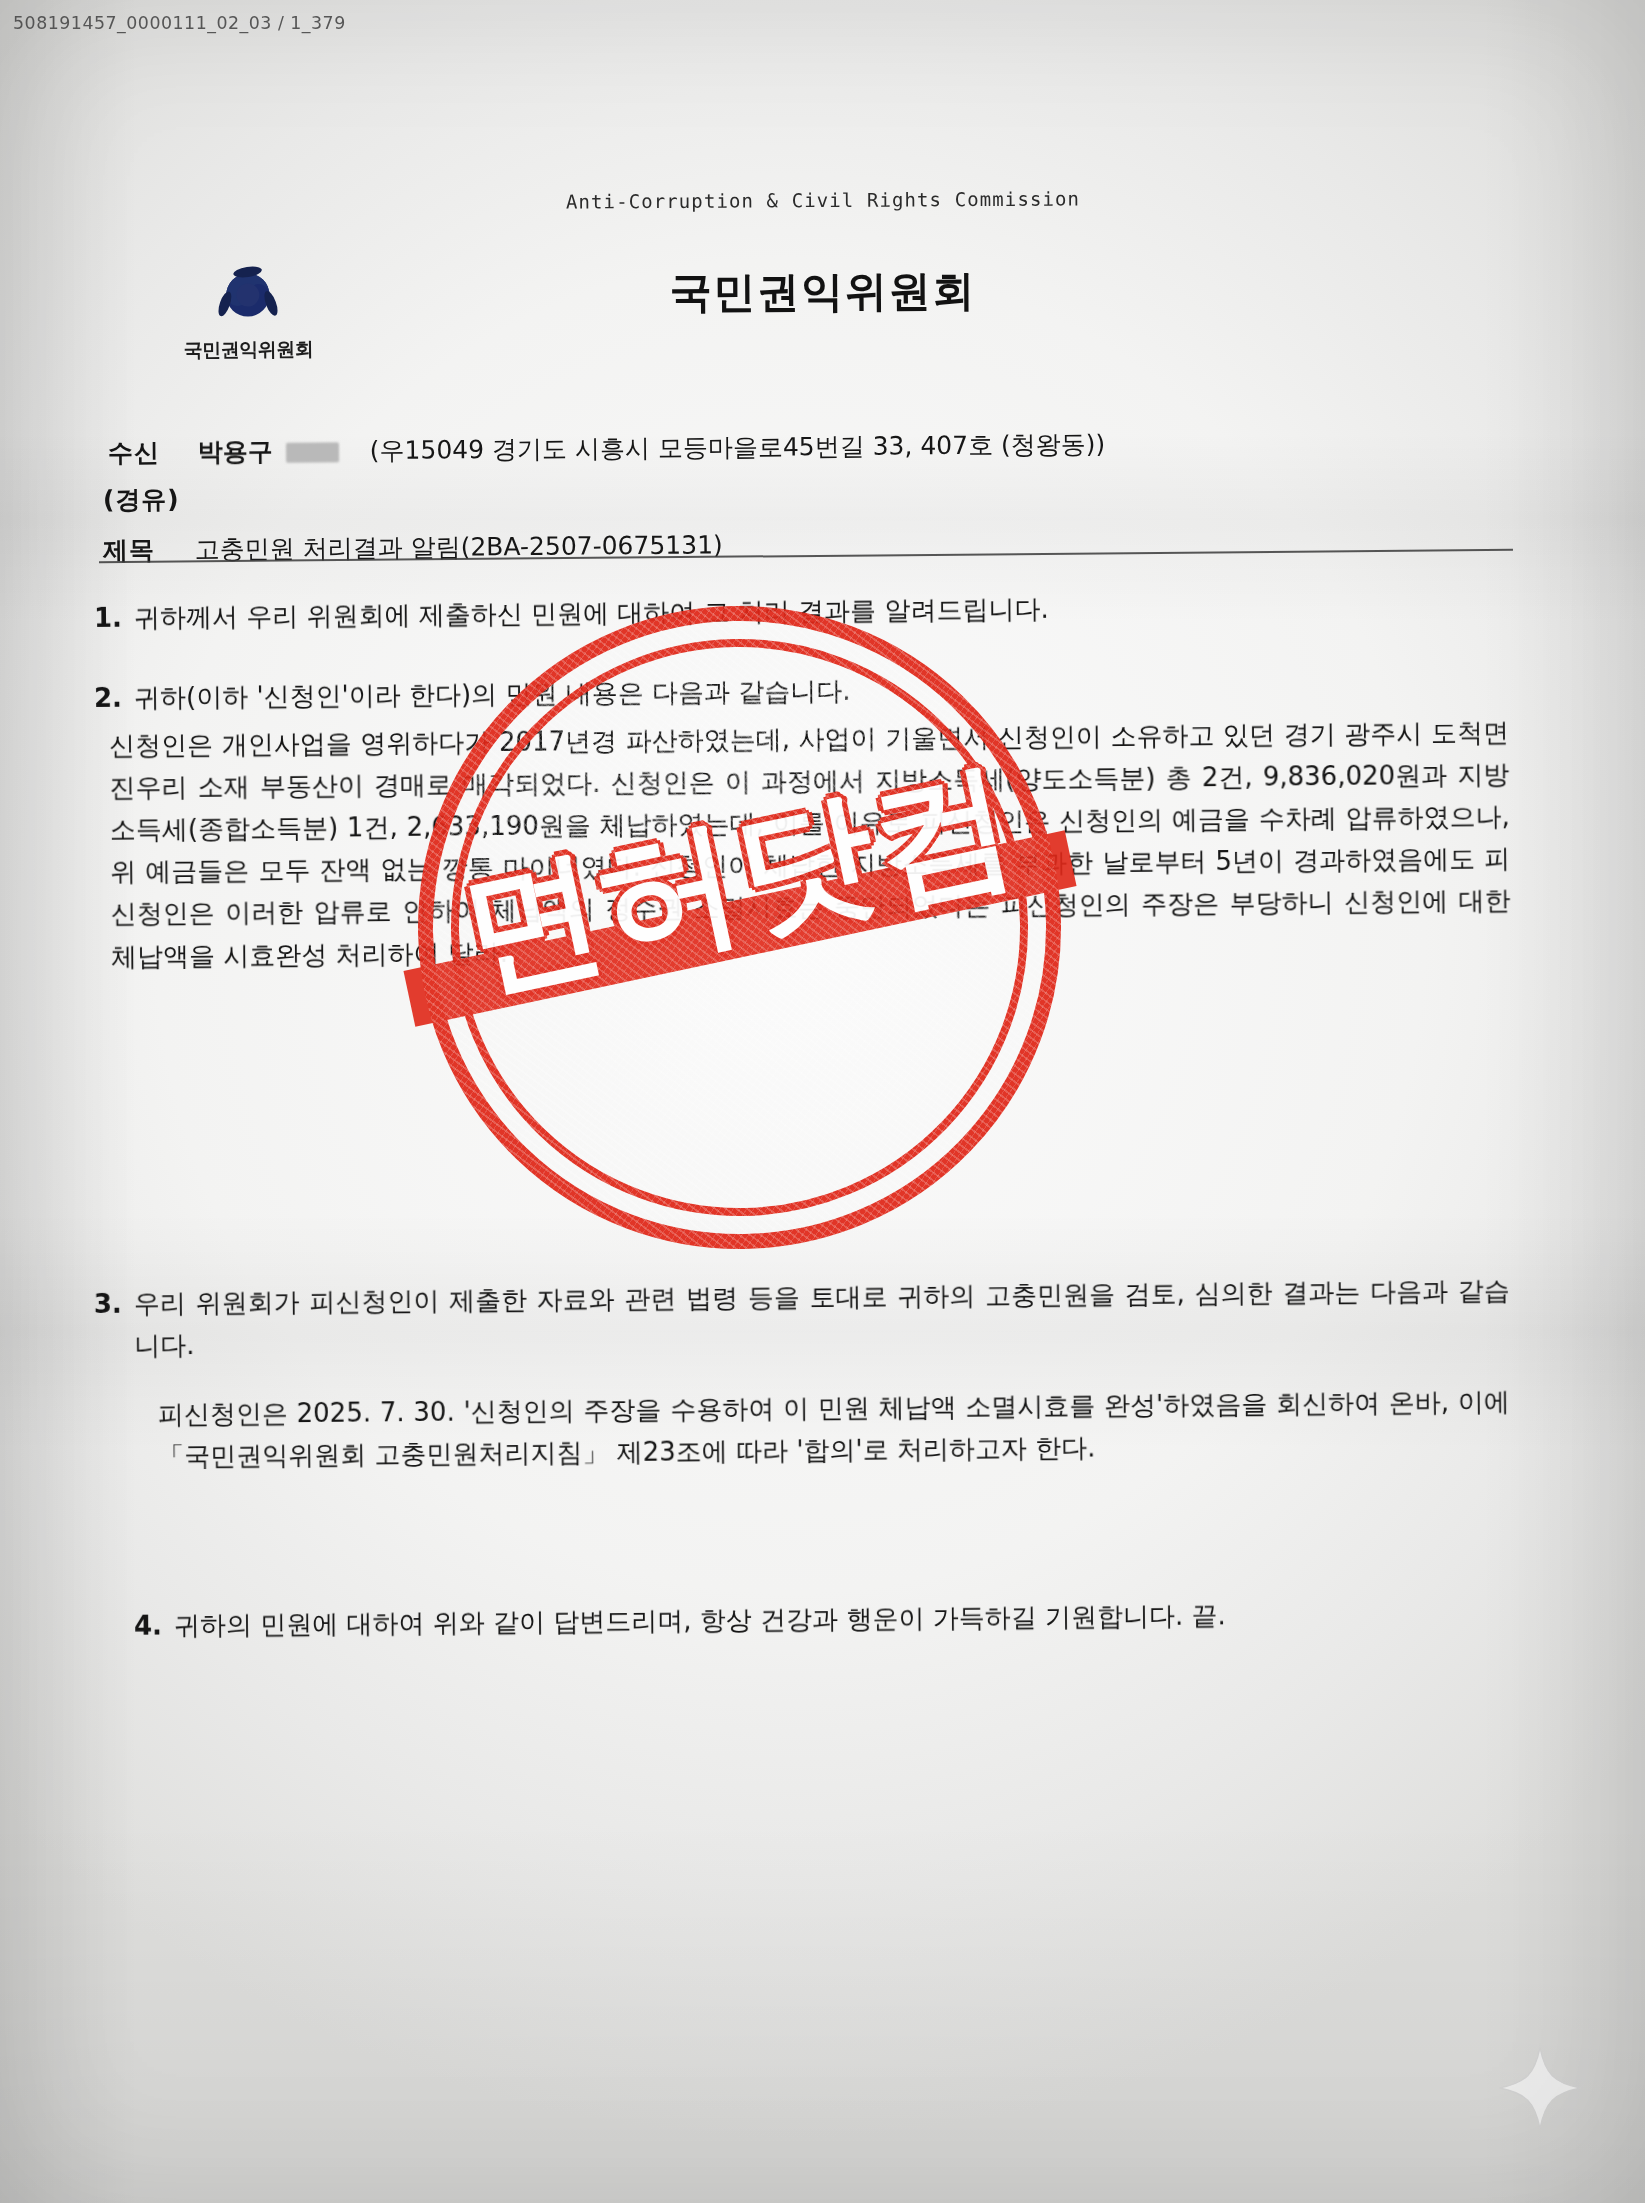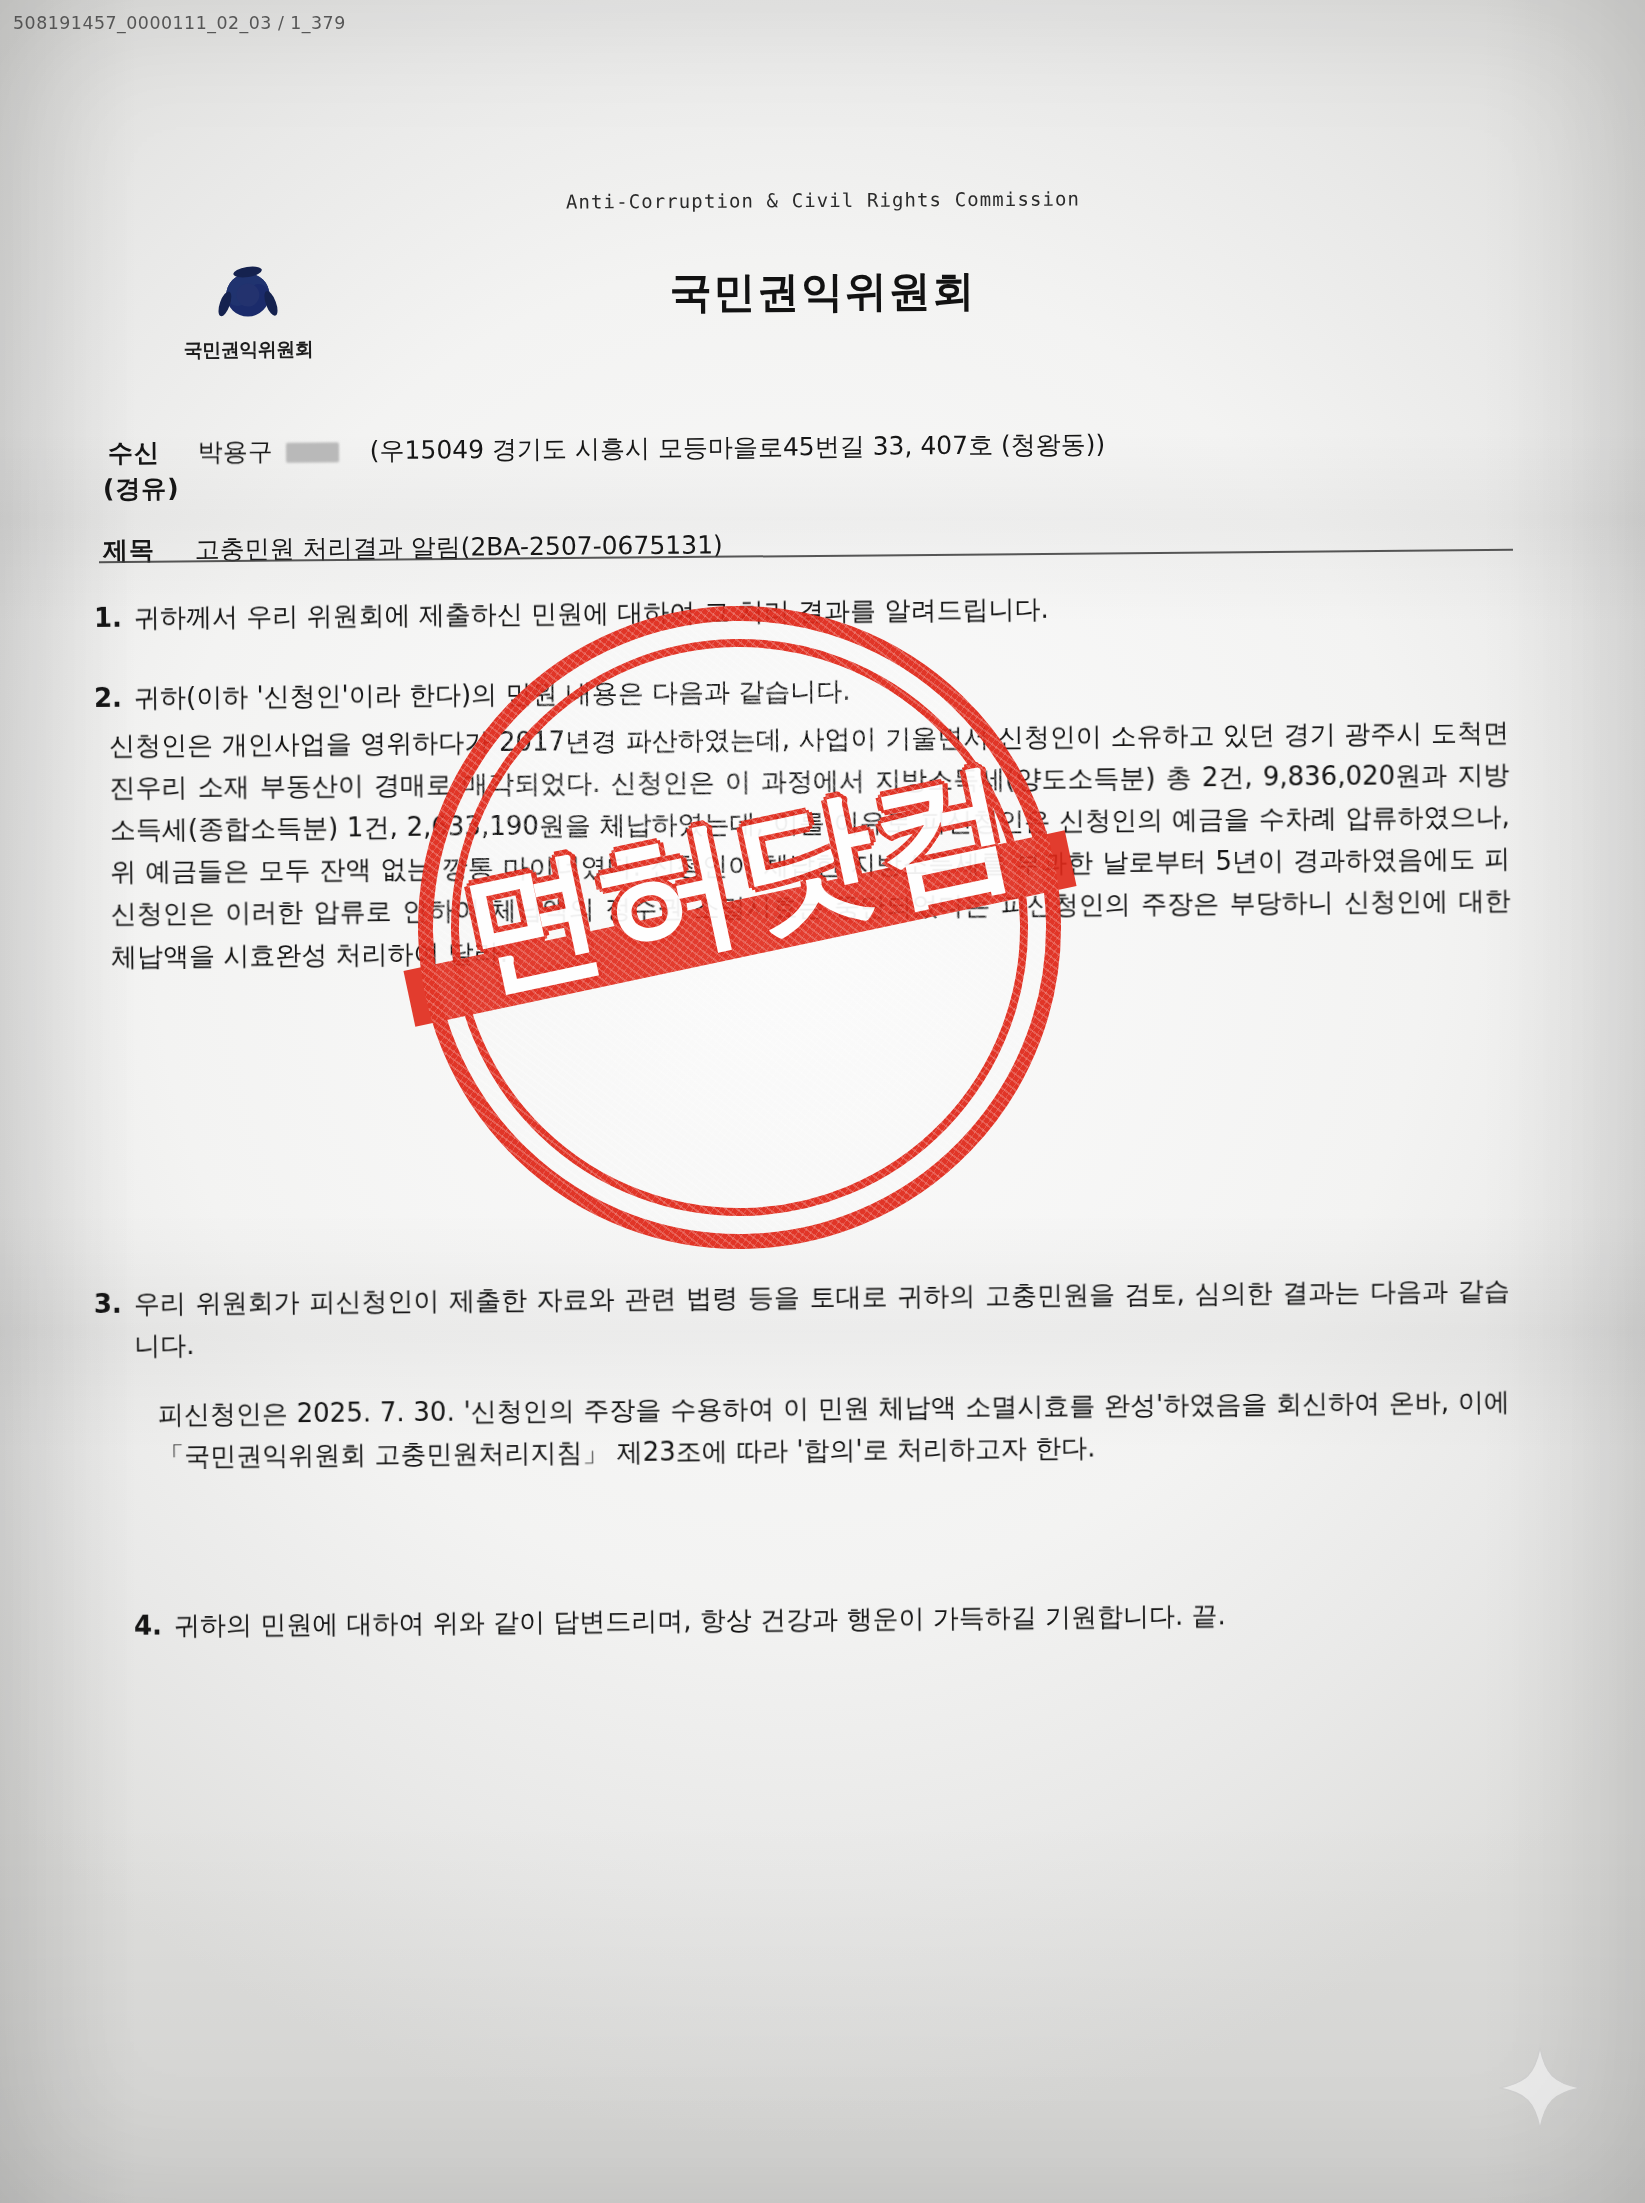--- a/index.html
+++ b/index.html
@@ -130,21 +130,21 @@
   .lbl { font-weight: 700; letter-spacing: 0.9px; }
   .redact {
     display: inline-block;
     vertical-align: middle;
     width: 53px; height: 20px;
     background: #b9b9b9;
     border-radius: 1.8px;
     margin: 0 5.5px;
     filter: blur(1.1px);
   }
-  .name-blur { filter: blur(0.6px); }
+  .name-blur { filter: blur(0.6px); font-weight: bold; }
 
   .rule {
     position: absolute;
     left: 99px;
     width: 1414px;
     top: 555px;
     height: 1.8px;
     background: #3a3a3a;
     transform: rotate(-0.5deg);
     opacity: .85;
@@ -275,21 +275,21 @@
 
     <div class="field-line" style="left:108px; top:432px;">
       <span class="lbl">수신</span>
       <span style="display:inline-block;width:22px;"></span>
       <span class="name-blur">박용구</span>
       <span class="redact"></span>
       <span style="display:inline-block;width:9.2px;"></span>
       <span>(우15049 경기도 시흥시 모등마을로45번길 33, 407호 (청왕동))</span>
     </div>
 
-    <div class="field-line" style="left:103px; top:472px;">
+    <div class="field-line" style="left:103px; top:483px;">
       <span class="lbl">(경유)</span>
     </div>
 
     <div class="field-line" style="left:103px; top:531px;">
       <span class="lbl">제목</span>
       <span style="display:inline-block;width:24px;"></span>
       <span>고충민원 처리결과 알림(2BA-2507-0675131)</span>
     </div>
 
     <div class="rule"></div>

